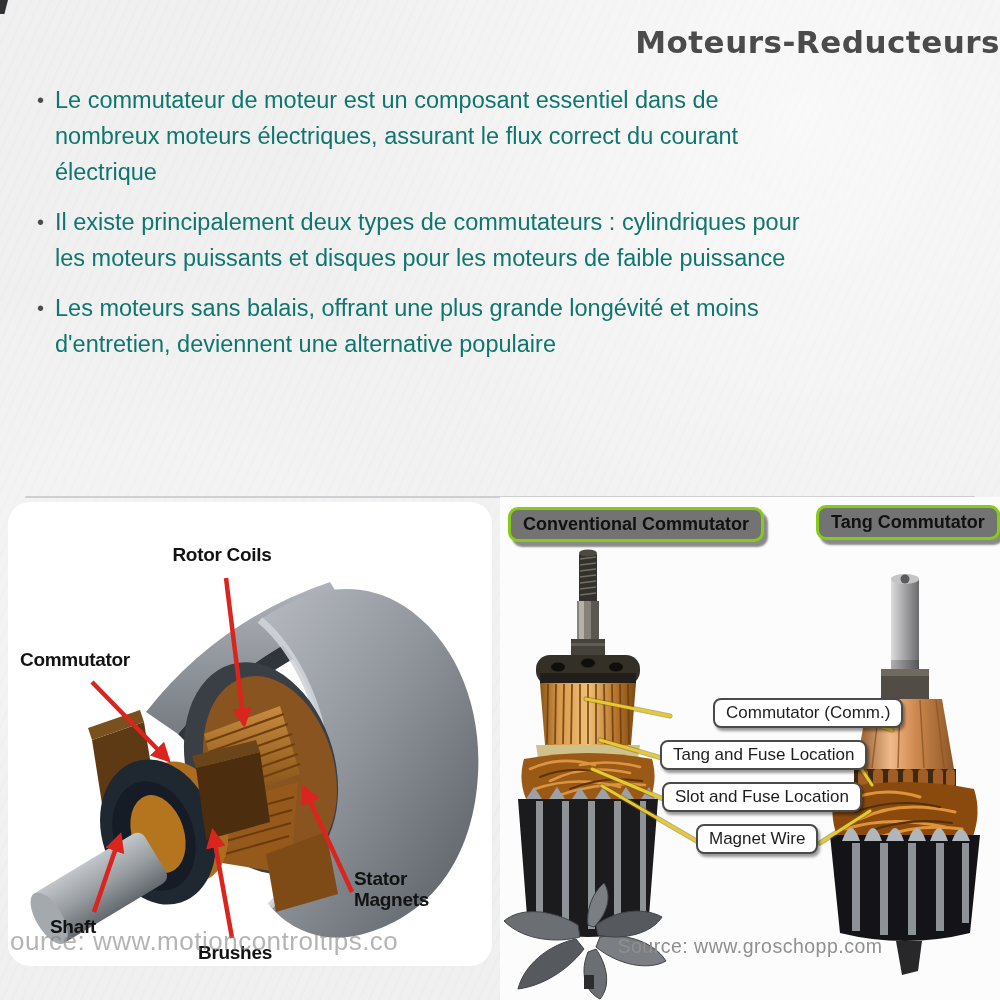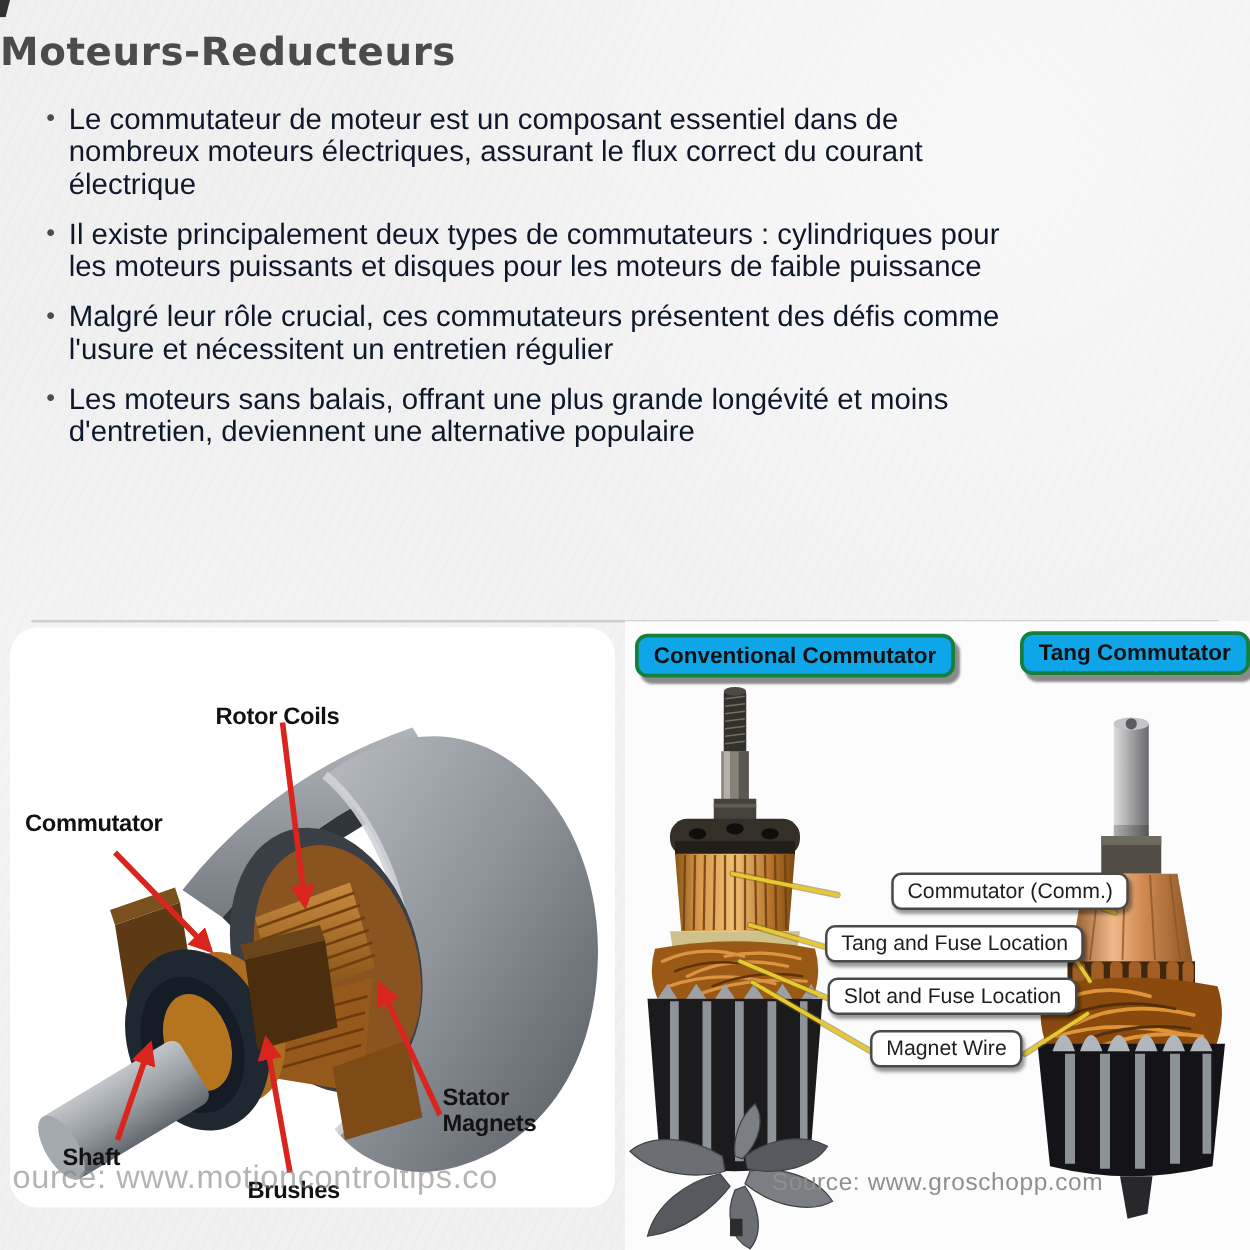--- a/index.html
+++ b/index.html
@@ -8,50 +8,50 @@
   
   .texture{position:absolute;inset:0;pointer-events:none;
     background:
       radial-gradient(ellipse at 80% 12%, rgba(255,255,255,.6), transparent 45%),
       radial-gradient(ellipse at 15% 60%, rgba(255,255,255,.35), transparent 40%),
       repeating-linear-gradient(115deg, rgba(0,0,0,.012) 0 2px, transparent 2px 9px);}
   .corner-mark{position:absolute;top:0;left:0;width:8px;height:14px;background:#313134;
     clip-path:polygon(0 0,100% 0,55% 100%,0 100%);}
 
   
-  .title{position:absolute;top:24px;left:0;width:1000px;text-align:left;
+  .title{position:absolute;top:24px;left:0;width:1000px;text-align:right;
     font-family:"DejaVu Sans",sans-serif;font-size:31px;font-weight:600;
     color:#4b4b4b;letter-spacing:.5px;}
   .bullets{position:absolute;top:82px;left:36px;width:930px;margin:0;padding:0;list-style:none;}
   .bullets li{position:relative;padding-left:19px;margin:0 0 14px 0;
-    font-size:23.5px;line-height:26px;color:#0f172a;white-space:pre-line;}
+    font-size:23.5px;line-height:36px;color:#0f766e;white-space:pre-line;}
   .bullets li::before{content:"•";position:absolute;left:1px;top:0;
     font-size:20px;color:#4c4c4c;}
 
   
   .divider{position:absolute;top:496px;left:25px;width:950px;height:2px;
     background:#c9c9cc;border-radius:2px;opacity:.85;}
   .right-panel{position:absolute;top:497px;left:500px;width:500px;height:503px;
     background:#fcfcfd;overflow:hidden;}
   .left-card{position:absolute;top:502px;left:8px;width:484px;height:464px;
     background:#ffffff;border-radius:22px;overflow:hidden;}
 
   
   .fig-label{position:absolute;font-weight:bold;color:#121212;
     font-size:19px;letter-spacing:-.3px;line-height:21px;}
-  .lbl-rotor{top:42px;left:134px;width:160px;text-align:center;margin-top:19px;}
+  .lbl-rotor{top:42px;left:134px;width:160px;text-align:center;}
   .lbl-comm{top:147px;left:12px;}
   .lbl-shaft{top:414px;left:42px;}
   .lbl-brushes{top:440px;left:190px;}
   .lbl-stator{top:366px;left:346px;width:92px;}
   .watermark{position:absolute;top:424px;left:2px;white-space:nowrap;
     font-size:26px;color:rgba(125,125,125,.58);letter-spacing:.5px;}
 
   
-  .badge{position:absolute;background:#0ea5e9;border:3px solid #15803d;border-radius:10px;
+  .badge{position:absolute;background:#737373;border:3px solid #84cc16;border-radius:10px;
     padding:4px 12px;font-size:18px;font-weight:bold;color:#111;white-space:nowrap;
     box-shadow:4px 5px 2px rgba(0,0,0,.45);z-index:5;}
   .badge-conv{top:10px;left:8px;}
   .badge-tang{top:8px;left:316px;}
   .callout{position:absolute;background:#fff;border:2px solid #4a4a4a;border-radius:8px;
     padding:3px 11px;font-size:17px;color:#1d1d1d;white-space:nowrap;
     box-shadow:2px 3px 3px rgba(0,0,0,.4);z-index:5;}
   .c1{top:201px;left:166px;margin-left:47px;}
   .c2{top:243px;left:160px;}
   .c3{top:285px;left:162px;}
@@ -67,22 +67,20 @@
 <div class="corner-mark"></div>
 
 <div class="title">Moteurs-Reducteurs</div>
 
 <ul class="bullets">
   <li>Le commutateur de moteur est un composant essentiel dans de
 nombreux moteurs électriques, assurant le flux correct du courant
 électrique</li>
   <li>Il existe principalement deux types de commutateurs : cylindriques pour
 les moteurs puissants et disques pour les moteurs de faible puissance</li>
-  <li>Malgré leur rôle crucial, ces commutateurs présentent des défis comme
-l'usure et nécessitent un entretien régulier</li>
   <li>Les moteurs sans balais, offrant une plus grande longévité et moins
 d'entretien, deviennent une alternative populaire</li>
 </ul>
 
 <div class="divider"></div>
 
 <div class="left-card">
   <svg width="484" height="464" viewBox="0 0 484 464">
     <defs>
       <linearGradient id="gStator" x1="0" y1="0" x2="1" y2="1">

